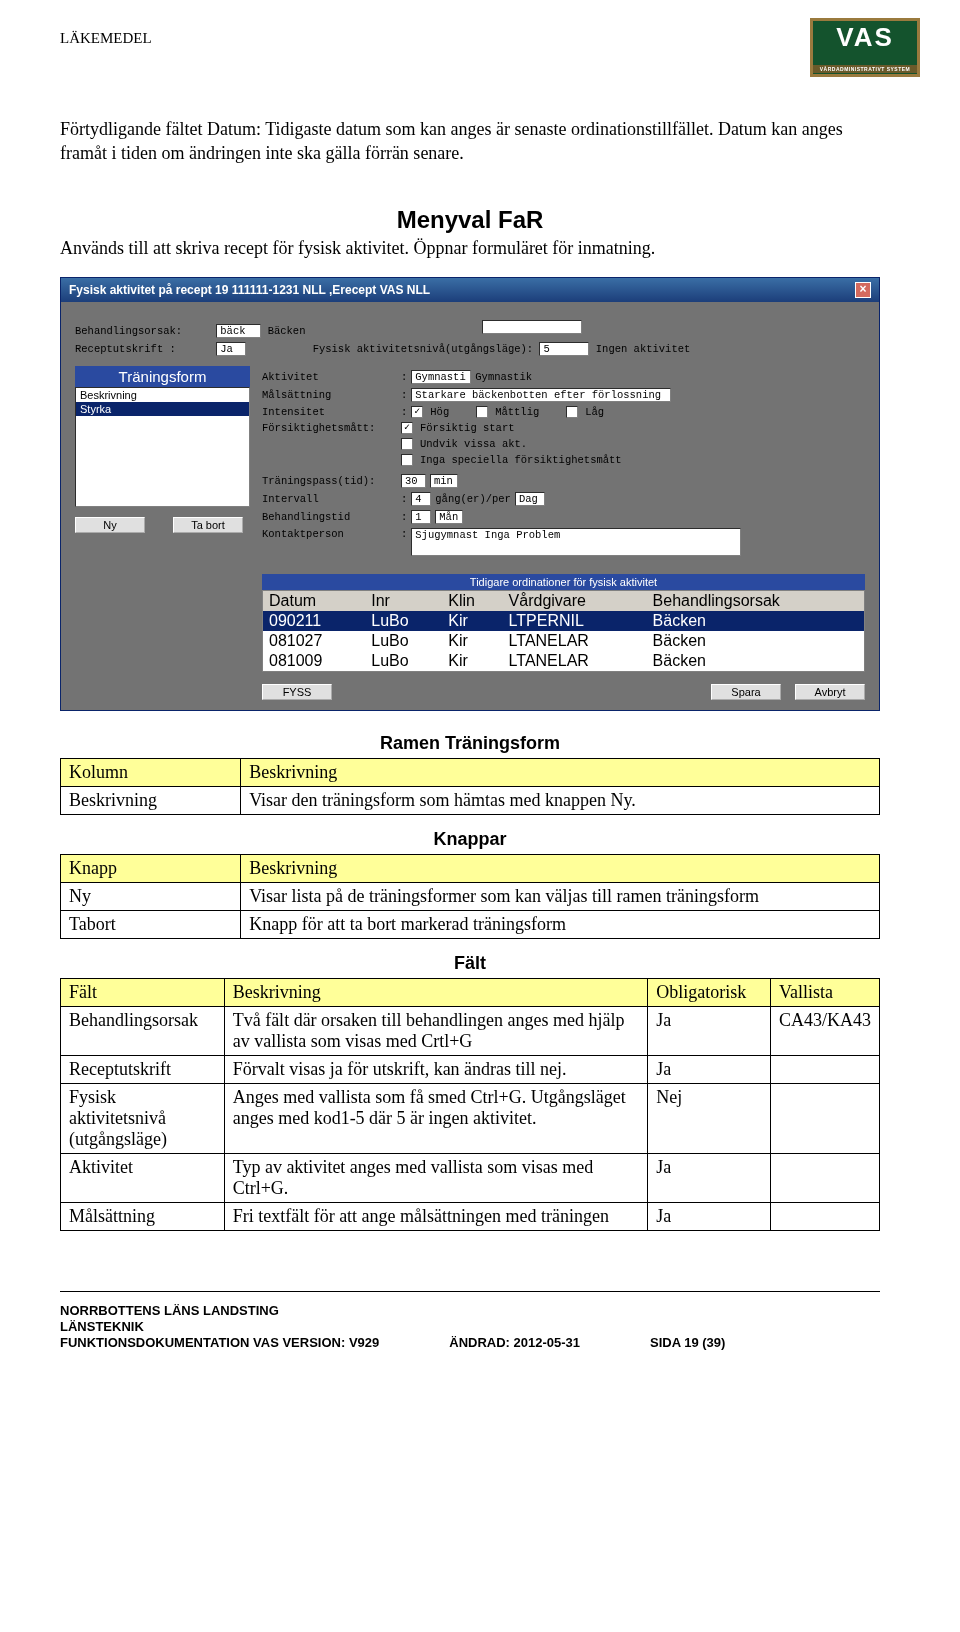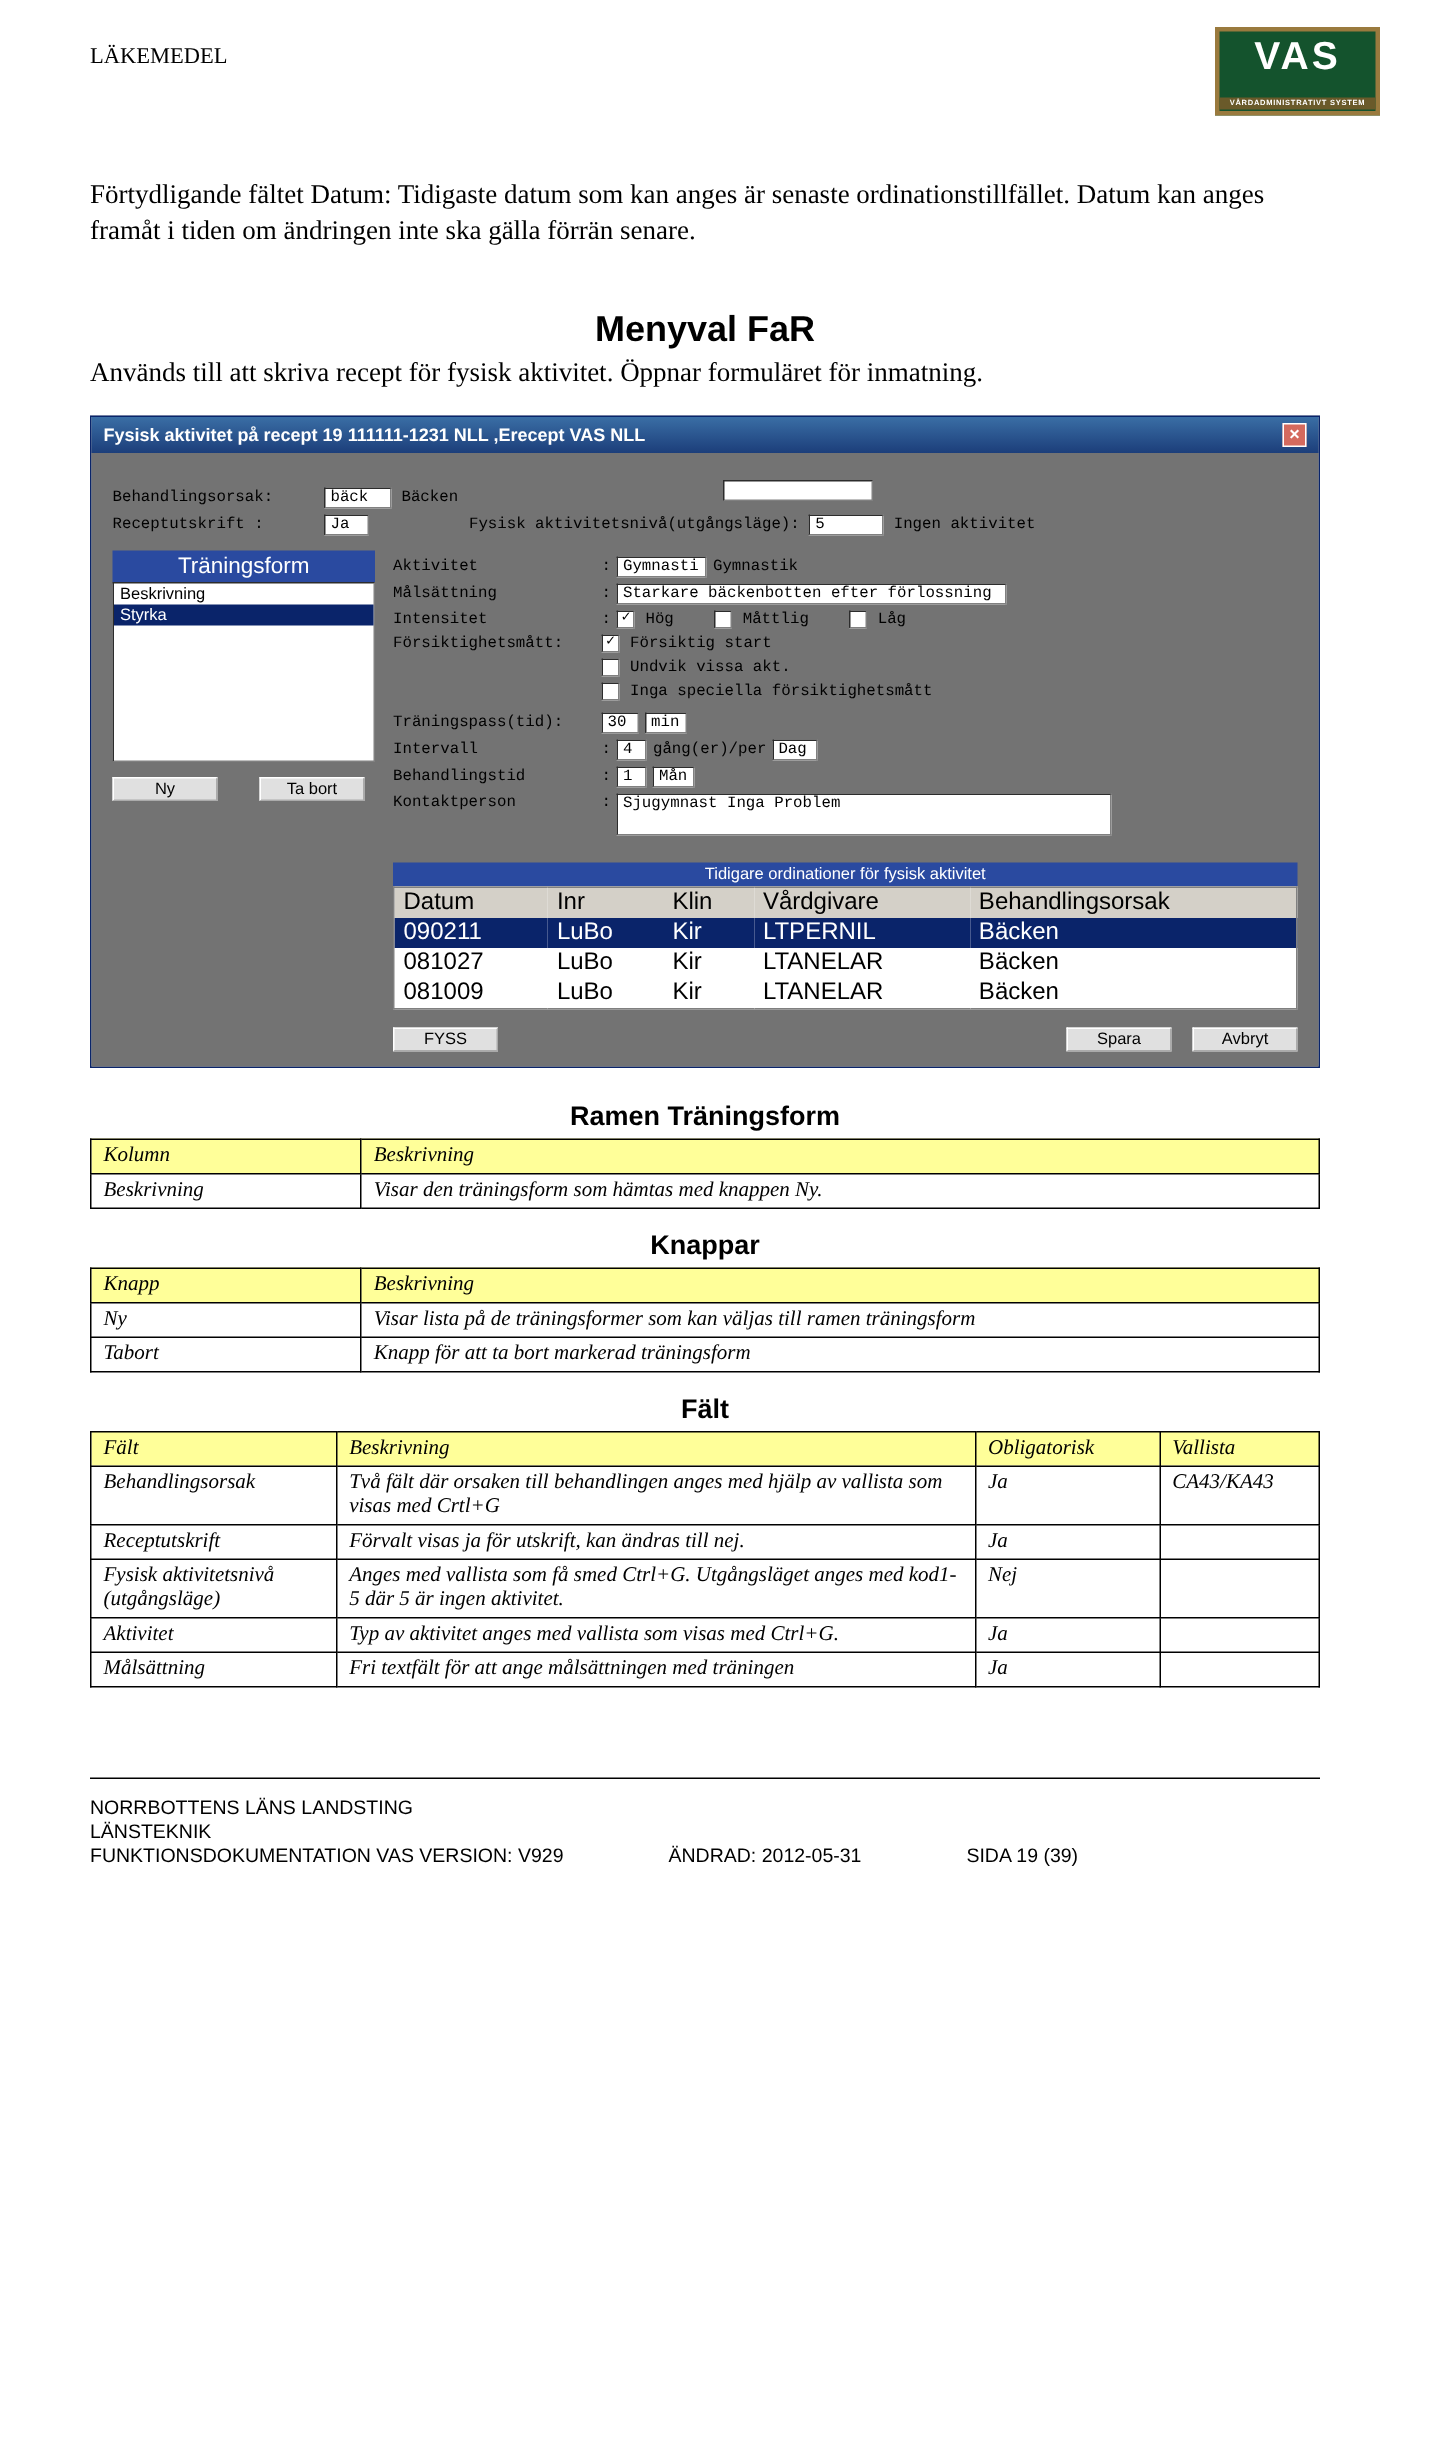--- a/index.html
+++ b/index.html
@@ -74,25 +74,25 @@
   .ord-panel { margin-top:18px; }
   .ord-title { background:#2a4aa0; color:#fff; text-align:center; font-family:Tahoma,Arial; font-size:11px; padding:2px 0; }
   .ord-table { background:#fff; border:1px inset #808080; width:100%; font-family:Tahoma,Arial; font-size:16px; border-collapse:collapse; }
   .ord-table th, .ord-table td { text-align:left; padding:1px 6px; font-weight:normal; }
   .ord-table thead th { background:#d4d0c8; }
   .ord-table tr.sel td { background:#0a246a; color:#fff; }
   .bottombtns { display:flex; justify-content:space-between; margin-top:12px; }
   .bottombtns .right { display:flex; gap:14px; }
   
   h3.tblhdr { font-family: Arial, sans-serif; font-weight: bold; font-size: 18px; text-align:center; margin: 14px 0 4px 0; }
-  table.doc { border-collapse: collapse; width: 100%; font-size: 14px; margin-bottom: 6px; font-style: italic; }
+  table.doc { border-collapse: collapse; width: 100%; font-size: 18px; margin-bottom: 6px; }
   table.doc th, table.doc td { border: 1px solid #000; padding: 3px 8px; vertical-align: top; }
   table.doc thead th { background: #ffff99; font-weight: normal; text-align:left; }
   
-  .footer { margin-top: 60px; font-family: Arial, sans-serif; font-size: 13px; border-top: 1px solid #000; padding-top: 10px; display:flex; justify-content:space-between; flex-wrap:wrap; }
+  .footer { margin-top: 60px; font-family: Arial, sans-serif; font-size: 13px; border-top: 1px solid #000; padding-top: 10px; display:flex; justify-content:space-between; flex-wrap:wrap;font-weight:bold; }
   .footer .left div { margin:1px 0; }
 </style>
 </head>
 <body>
 
 <div class="header-top">LÄKEMEDEL</div>
 <div class="logo">
   <span>VAS</span>
   <span class="sub">VÅRDADMINISTRATIVT SYSTEM</span>
 </div>

